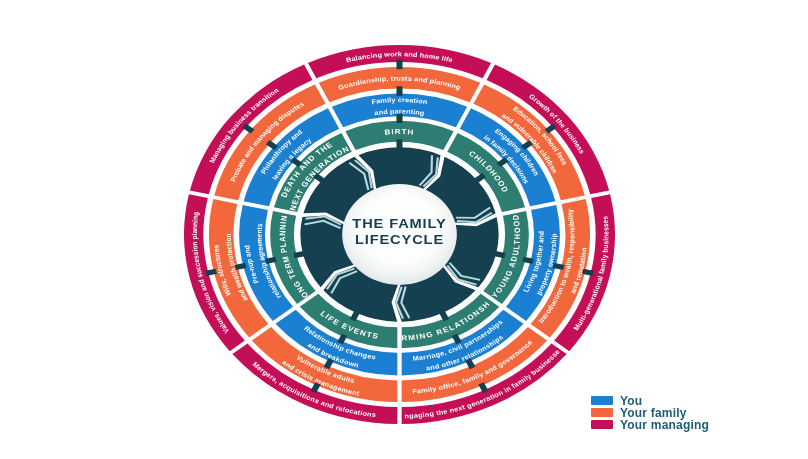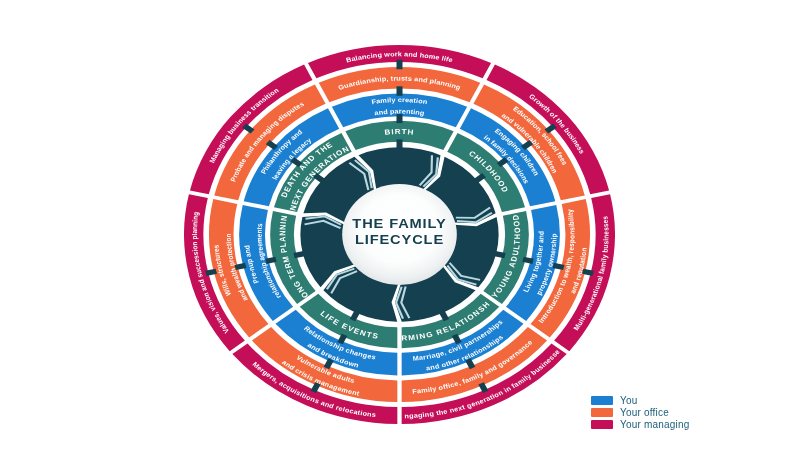--- a/index.html
+++ b/index.html
@@ -7,21 +7,21 @@
     width:808px;height:459px;background:#ffffff;position:relative;overflow:hidden;
     font-family:"Liberation Sans", sans-serif;
   }
   #wheel{
     position:absolute;left:184px;top:45px;width:431px;height:379px;display:block;
   }
   #wheel text{font-family:"Liberation Sans", sans-serif;}
   .legend{position:absolute;left:591px;top:396px;}
   .legend-row{display:flex;align-items:center;margin-bottom:3px;height:9px;}
   .swatch{width:22px;height:9px;display:inline-block;margin-right:7px;border-radius:1px;}
-  .legend-label{font-size:10px;font-weight:400;letter-spacing:0.2px;white-space:nowrap;}
+  .legend-label{font-size:12px;font-weight:700;letter-spacing:0.2px;white-space:nowrap;}
 </style>
 </head>
 <body>
 
 <svg id="wheel" viewBox="0 0 1000 1000" preserveAspectRatio="none" xmlns="http://www.w3.org/2000/svg" xmlns:xlink="http://www.w3.org/1999/xlink">
     <defs>
       <radialGradient id="ball" cx="50%" cy="44%" r="62%">
         <stop offset="0%" stop-color="#ffffff"></stop>
         <stop offset="55%" stop-color="#fcfdfd"></stop>
         <stop offset="78%" stop-color="#eef1f2"></stop>
@@ -204,19 +204,19 @@
     <text x="500" y="524" text-anchor="middle" font-size="34" font-weight="800" letter-spacing="2" fill="#16404f">LIFECYCLE</text>
   </svg>
 
 <div class="legend">
   <div class="legend-row">
     <span class="swatch" style="background: rgb(27, 127, 210);"></span>
     <span class="legend-label" style="color: rgb(29, 94, 120);">You</span>
   </div>
   <div class="legend-row">
     <span class="swatch" style="background: rgb(242, 104, 60);"></span>
-    <span class="legend-label" style="color: rgb(29, 94, 120);">Your office</span>
+    <span class="legend-label" style="color: rgb(29, 94, 120);">Your family</span>
   </div>
   <div class="legend-row">
     <span class="swatch" style="background: rgb(196, 14, 88);"></span>
     <span class="legend-label" style="color: rgb(29, 94, 120);">Your managing</span>
   </div>
 </div>
 
 </body></html>

